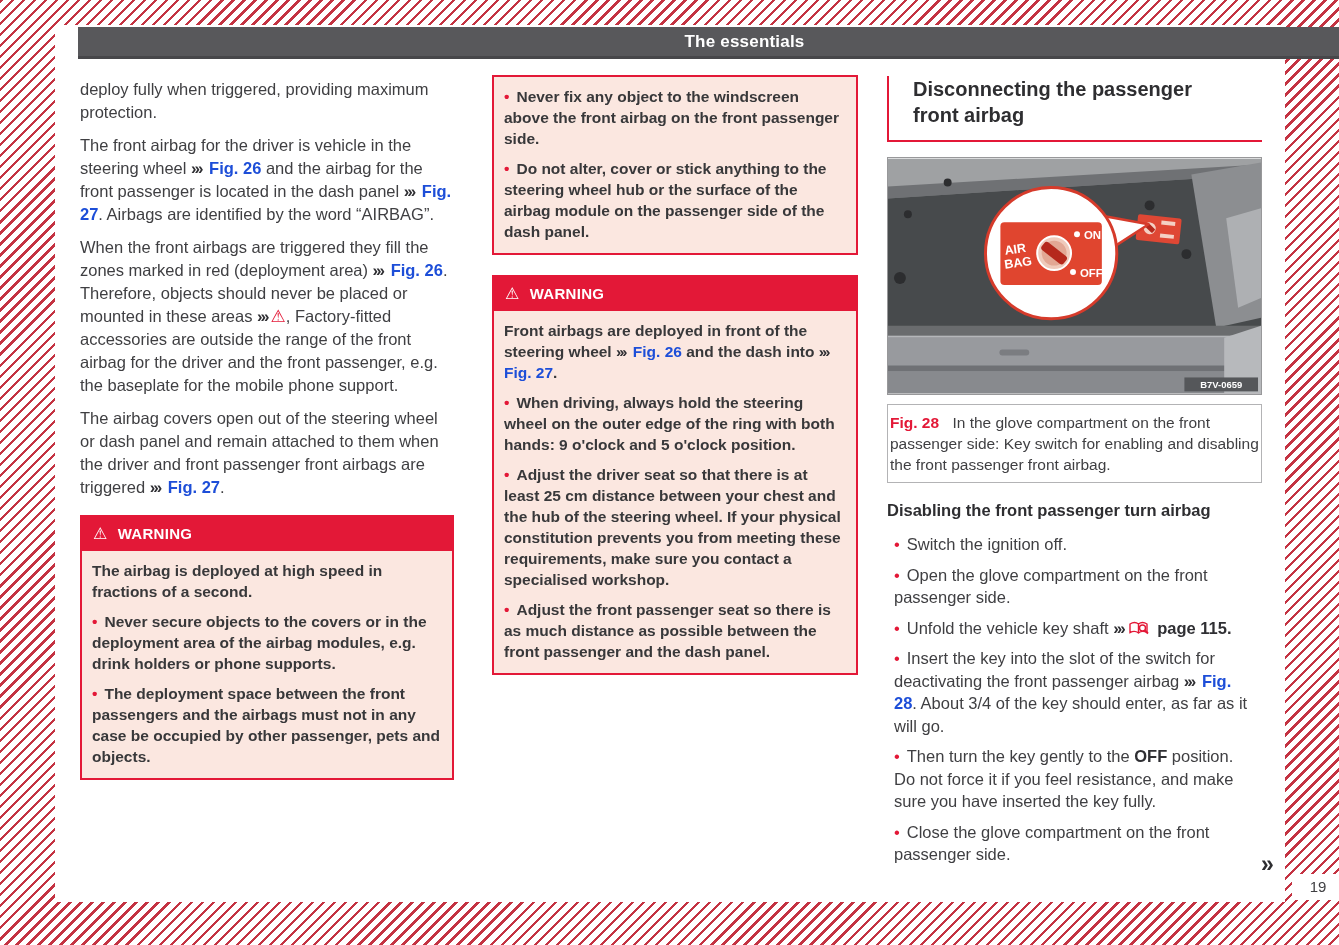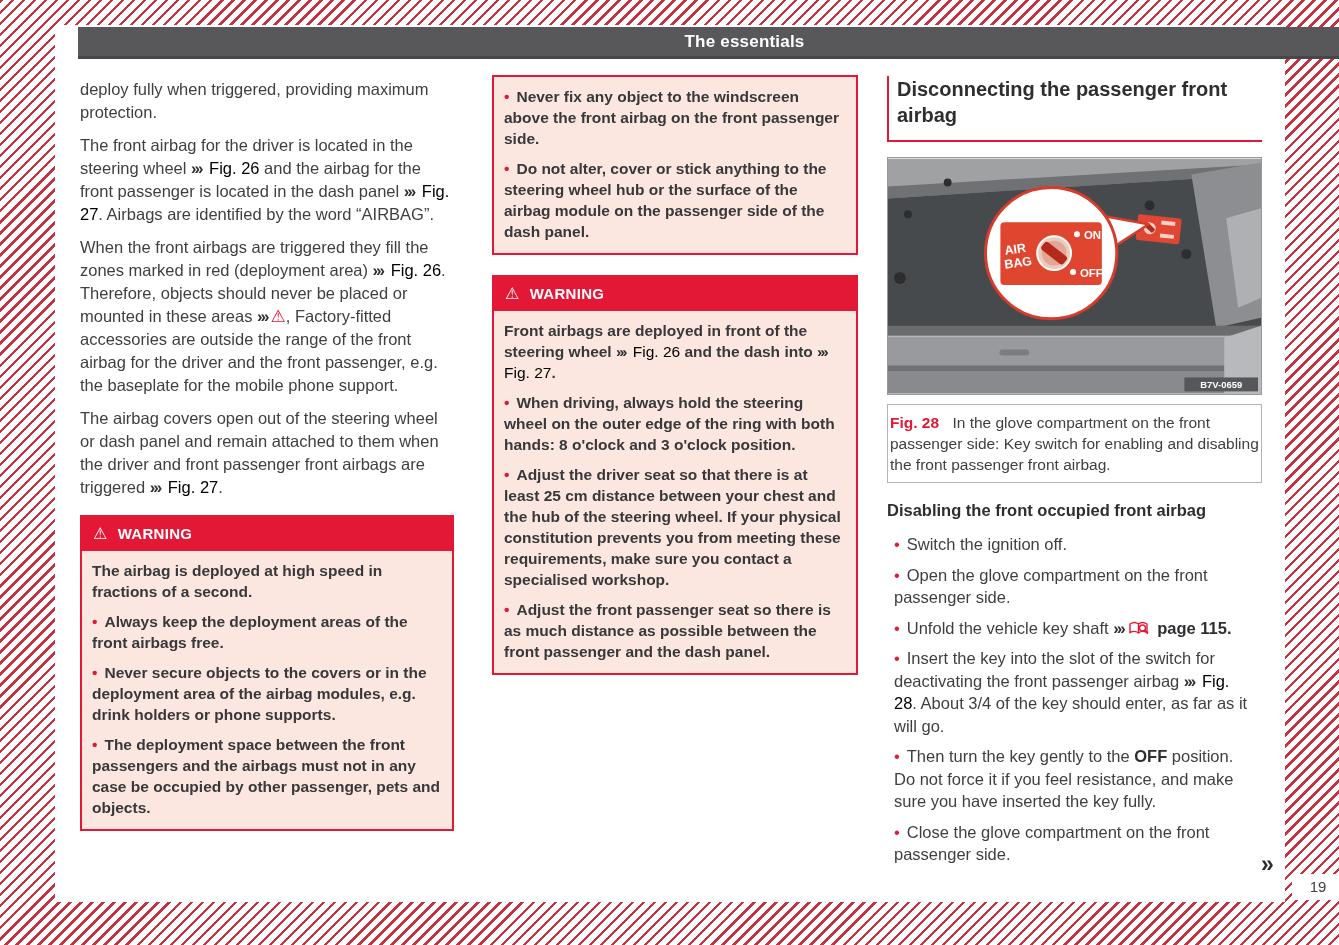--- a/index.html
+++ b/index.html
@@ -17,40 +17,40 @@
     background:#58585b;border-bottom:3px solid #47474a;
     color:#ffffff;text-align:center;font-weight:700;font-size:17px;line-height:29px;
     letter-spacing:.2px;
   }
   .col{position:absolute;color:#3f3f42;font-size:16.5px;line-height:23px;}
   .col1{left:25px;top:53px;width:374px;}
   .col2{left:437px;top:50px;width:366px;}
   .col3{left:832px;top:51px;width:375px;}
   .col p{margin:0 0 10px;}
   .mark{font-weight:700;color:#2f2f33;letter-spacing:-2px;margin-right:3px;}
-  .fig{color:#000000;font-weight:400;}
+  .fig{color:#1d4ed8;font-weight:700;}
   .inline-warn{color:#e31837;font-weight:400;font-size:17px;}
   .b{font-weight:700;color:#2f2f33;}
 
   .warnbox{border:2px solid #e31837;background:#fbe7e0;margin-top:16px;}
   .warnbox.nohead{margin-top:0;}
   .warnhead{
     background:#e31837;color:#ffffff;font-weight:700;font-size:15px;
     padding:5px 11px 6px;display:flex;align-items:center;gap:10px;letter-spacing:.3px;
   }
   .warnhead .tri{font-size:16px;font-weight:400;}
   .warnbody{padding:9px 10px 2px;}
   .warnbody p{font-size:15.5px;line-height:21px;font-weight:700;color:#38383a;margin:0 0 9px;}
   .dot{color:#e31837;margin-right:7px;}
   .mb20{margin-bottom:20px;}
 
   .section-heading{
     font-size:20px;line-height:26px;font-weight:700;color:#2e2e31;
     border-left:2px solid #e31837;border-bottom:2px solid #e31837;
-    padding:0 30px 12px 8px;margin:0 0 15px;
+    padding:0 30px 12px 24px;margin:0 0 15px;
   }
   .figure{border:1px solid #98989a;line-height:0;margin:0 0 9px;}
   .caption{
     border:1px solid #b3b3b5;padding:7px 2px;font-size:15.5px;line-height:21px;
     color:#3f3f42;margin:0 0 16px;
   }
   .figlabel{color:#e31837;font-weight:700;margin-right:9px;}
   .subheading{font-size:16.5px;line-height:22px;font-weight:700;color:#2e2e31;margin:0 0 12px;}
   .col3 p.step{margin:0 7px 8px;line-height:22.5px;}
   .bookicon{vertical-align:-2px;margin:0 4px 0 2px;}
@@ -68,32 +68,31 @@
 <body>
 
 <div class="content">
 
   <div class="header-bar">
     <span>The essentials</span>
   </div>
 
   <div class="col col1">
     <p><span>deploy fully when triggered, providing maximum protection.</span></p>
-    <p><span>The front airbag for the driver is located in the steering wheel </span><span class="mark">›››</span><span class="fig"> Fig. 26</span><span> and the airbag for the front passenger is located in the dash panel </span><span class="mark">›››</span><span class="fig"> Fig. 27</span><span>. Airbags are identified by the word “AIRBAG”.</span></p>
+    <p><span>The front airbag for the driver is vehicle in the steering wheel </span><span class="mark">›››</span><span class="fig"> Fig. 26</span><span> and the airbag for the front passenger is located in the dash panel </span><span class="mark">›››</span><span class="fig"> Fig. 27</span><span>. Airbags are identified by the word “AIRBAG”.</span></p>
     <p><span>When the front airbags are triggered they fill the zones marked in red (deployment area) </span><span class="mark">›››</span><span class="fig"> Fig. 26</span><span>. Therefore, objects should never be placed or mounted in these areas </span><span class="mark">›››</span><span class="inline-warn">⚠</span><span>, Factory-fitted accessories are outside the range of the front airbag for the driver and the front passenger, e.g. the baseplate for the mobile phone support.</span></p>
     <p><span>The airbag covers open out of the steering wheel or dash panel and remain attached to them when the driver and front passenger front airbags are triggered </span><span class="mark">›››</span><span class="fig"> Fig. 27</span><span>.</span></p>
 
     <div class="warnbox">
       <div class="warnhead">
         <span class="tri">⚠</span>
         <span>WARNING</span>
       </div>
       <div class="warnbody">
         <p><span>The airbag is deployed at high speed in fractions of a second.</span></p>
-        <p><span class="dot">•</span><span>Always keep the deployment areas of the front airbags free.</span></p>
         <p><span class="dot">•</span><span>Never secure objects to the covers or in the deployment area of the airbag modules, e.g. drink holders or phone supports.</span></p>
         <p><span class="dot">•</span><span>The deployment space between the front passengers and the airbags must not in any case be occupied by other passenger, pets and objects.</span></p>
       </div>
     </div>
   </div>
 
   <div class="col col2">
     <div class="warnbox nohead mb20">
       <div class="warnbody">
         <p><span class="dot">•</span><span>Never fix any object to the windscreen above the front airbag on the front passenger side.</span></p>
@@ -101,21 +100,21 @@
       </div>
     </div>
 
     <div class="warnbox nohead">
       <div class="warnhead">
         <span class="tri">⚠</span>
         <span>WARNING</span>
       </div>
       <div class="warnbody">
         <p><span>Front airbags are deployed in front of the steering wheel </span><span class="mark">›››</span><span class="fig"> Fig. 26</span><span> and the dash into </span><span class="mark">›››</span><span class="fig"> Fig. 27</span><span>.</span></p>
-        <p><span class="dot">•</span><span>When driving, always hold the steering wheel on the outer edge of the ring with both hands: 8 o'clock and 3 o'clock position.</span></p>
+        <p><span class="dot">•</span><span>When driving, always hold the steering wheel on the outer edge of the ring with both hands: 9 o'clock and 5 o'clock position.</span></p>
         <p><span class="dot">•</span><span>Adjust the driver seat so that there is at least 25 cm distance between your chest and the hub of the steering wheel. If your physical constitution prevents you from meeting these requirements, make sure you contact a specialised workshop.</span></p>
         <p><span class="dot">•</span><span>Adjust the front passenger seat so there is as much distance as possible between the front passenger and the dash panel.</span></p>
       </div>
     </div>
   </div>
 
   <div class="col col3">
     <h1 class="section-heading">Disconnecting the passenger front airbag</h1>
 
     <div class="figure">
@@ -160,21 +159,21 @@
           <circle cx="186" cy="114" r="3" fill="#ffffff"></circle>
           <text x="193" y="119" fill="#ffffff" font-weight="bold" font-size="11.5">OFF</text>
         </g>
         <rect x="298" y="220" width="74" height="14" fill="#55575a"></rect>
         <text x="335" y="231" fill="#ffffff" font-size="9.5" font-weight="bold" text-anchor="middle">B7V-0659</text>
       </svg>
     </div>
 
     <div class="caption"><span class="figlabel">Fig. 28</span><span> In the glove compartment on the front passenger side: Key switch for enabling and disabling the front passenger front airbag.</span></div>
 
-    <h2 class="subheading">Disabling the front occupied front airbag</h2>
+    <h2 class="subheading">Disabling the front passenger turn airbag</h2>
 
     <p class="step"><span class="dot">•</span><span>Switch the ignition off.</span></p>
     <p class="step"><span class="dot">•</span><span>Open the glove compartment on the front passenger side.</span></p>
     <p class="step"><span class="dot">•</span><span>Unfold the vehicle key shaft </span><span class="mark">›››</span><svg class="bookicon" width="20" height="15" viewBox="0 0 20 15">
           <path d="M1,3 C4,1 7,1 9.5,3 C12,1 15,1 18,3 L18,11.5 C15,10 12,10 9.5,12 C7,10 4,10 1,11.5 Z M9.5,3 L9.5,12" fill="none" stroke="#e31837" stroke-width="1.4"></path>
           <circle cx="13.5" cy="7" r="3" fill="#ffffff" stroke="#e31837" stroke-width="1.4"></circle>
           <line x1="15.7" y1="9.2" x2="19" y2="12.5" stroke="#e31837" stroke-width="1.8"></line>
         </svg><span class="b"> page 115.</span></p>
     <p class="step"><span class="dot">•</span><span>Insert the key into the slot of the switch for deactivating the front passenger airbag </span><span class="mark">›››</span><span class="fig"> Fig. 28</span><span>. About 3/4 of the key should enter, as far as it will go.</span></p>
     <p class="step"><span class="dot">•</span><span>Then turn the key gently to the </span><span class="b">OFF</span><span> position. Do not force it if you feel resistance, and make sure you have inserted the key fully.</span></p>

